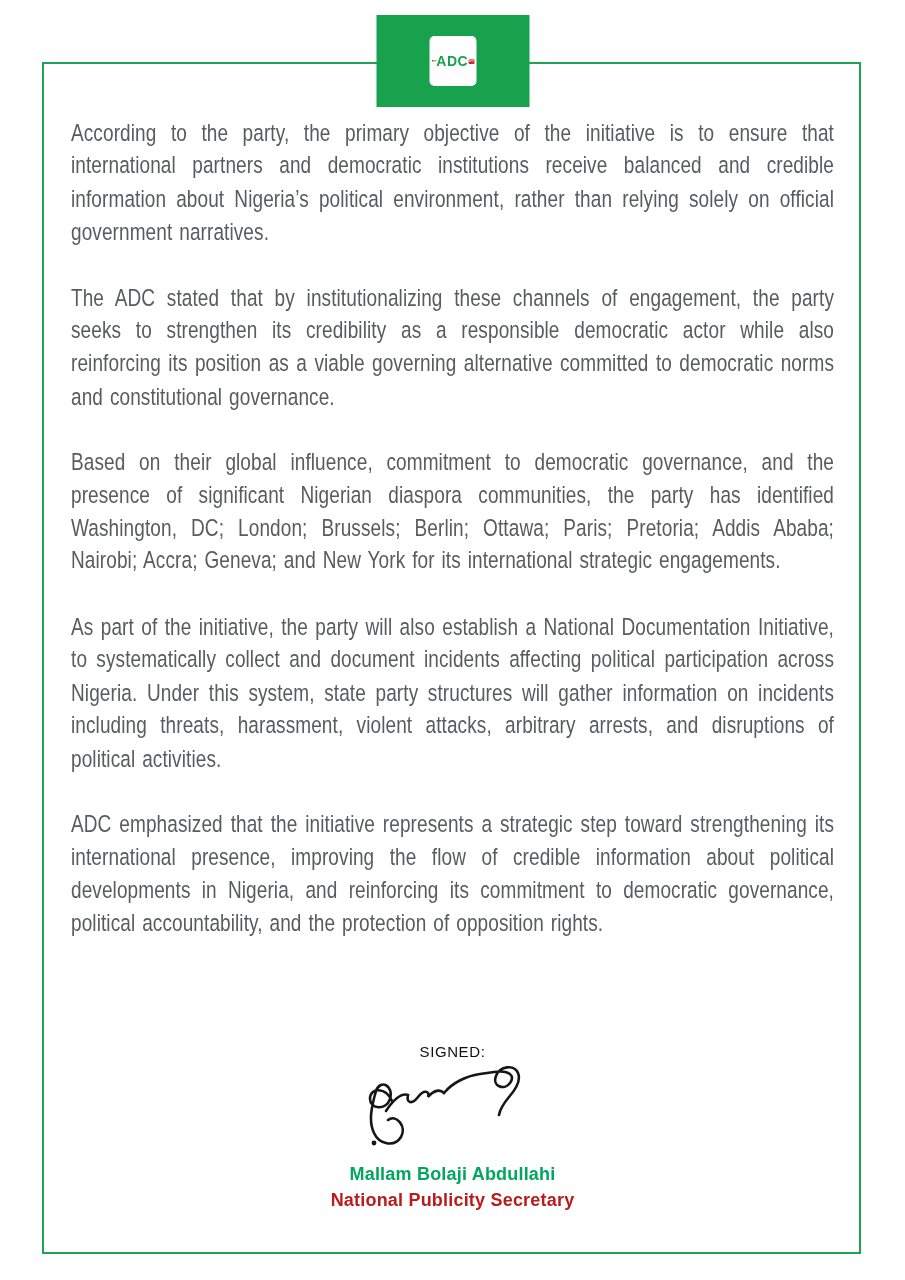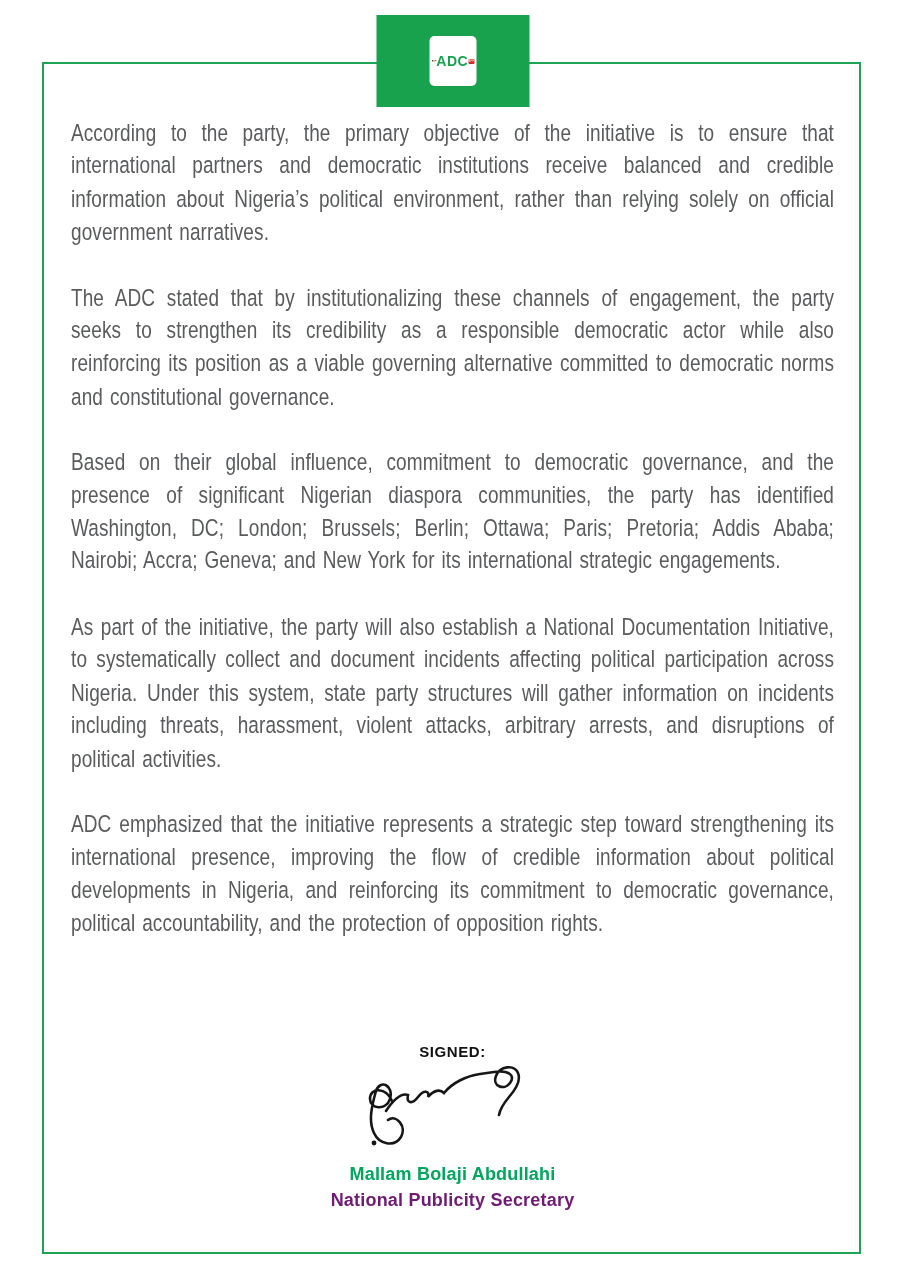--- a/index.html
+++ b/index.html
@@ -92,42 +92,42 @@
   .sign-block {
     position: absolute;
     left: 0;
     right: 0;
     top: 1043px;
     text-align: center;
     z-index: 2;
   }
   .signed-label {
     font-size: 15px;
-    font-weight: 700;
+    font-weight: 400;
     color: #111111;
     letter-spacing: 0.6px;
     line-height: 18px;
   }
   .signature-svg {
     display: block;
     margin: -4px auto 0;
     transform: translateX(-10px);
   }
   .sig-name {
     margin-top: 4px;
     font-size: 18px;
     font-weight: 700;
     color: #00A75D;
     line-height: 26px;
     letter-spacing: 0.2px;
   }
   .sig-title {
     font-size: 18px;
     font-weight: 700;
-    color: #701a75;
+    color: #b91c1c;
     line-height: 26px;
     letter-spacing: 0.2px;
   }
 </style>
 </head>
 <body>
 
 <div class="page">
 
   <div class="border-frame"></div>

